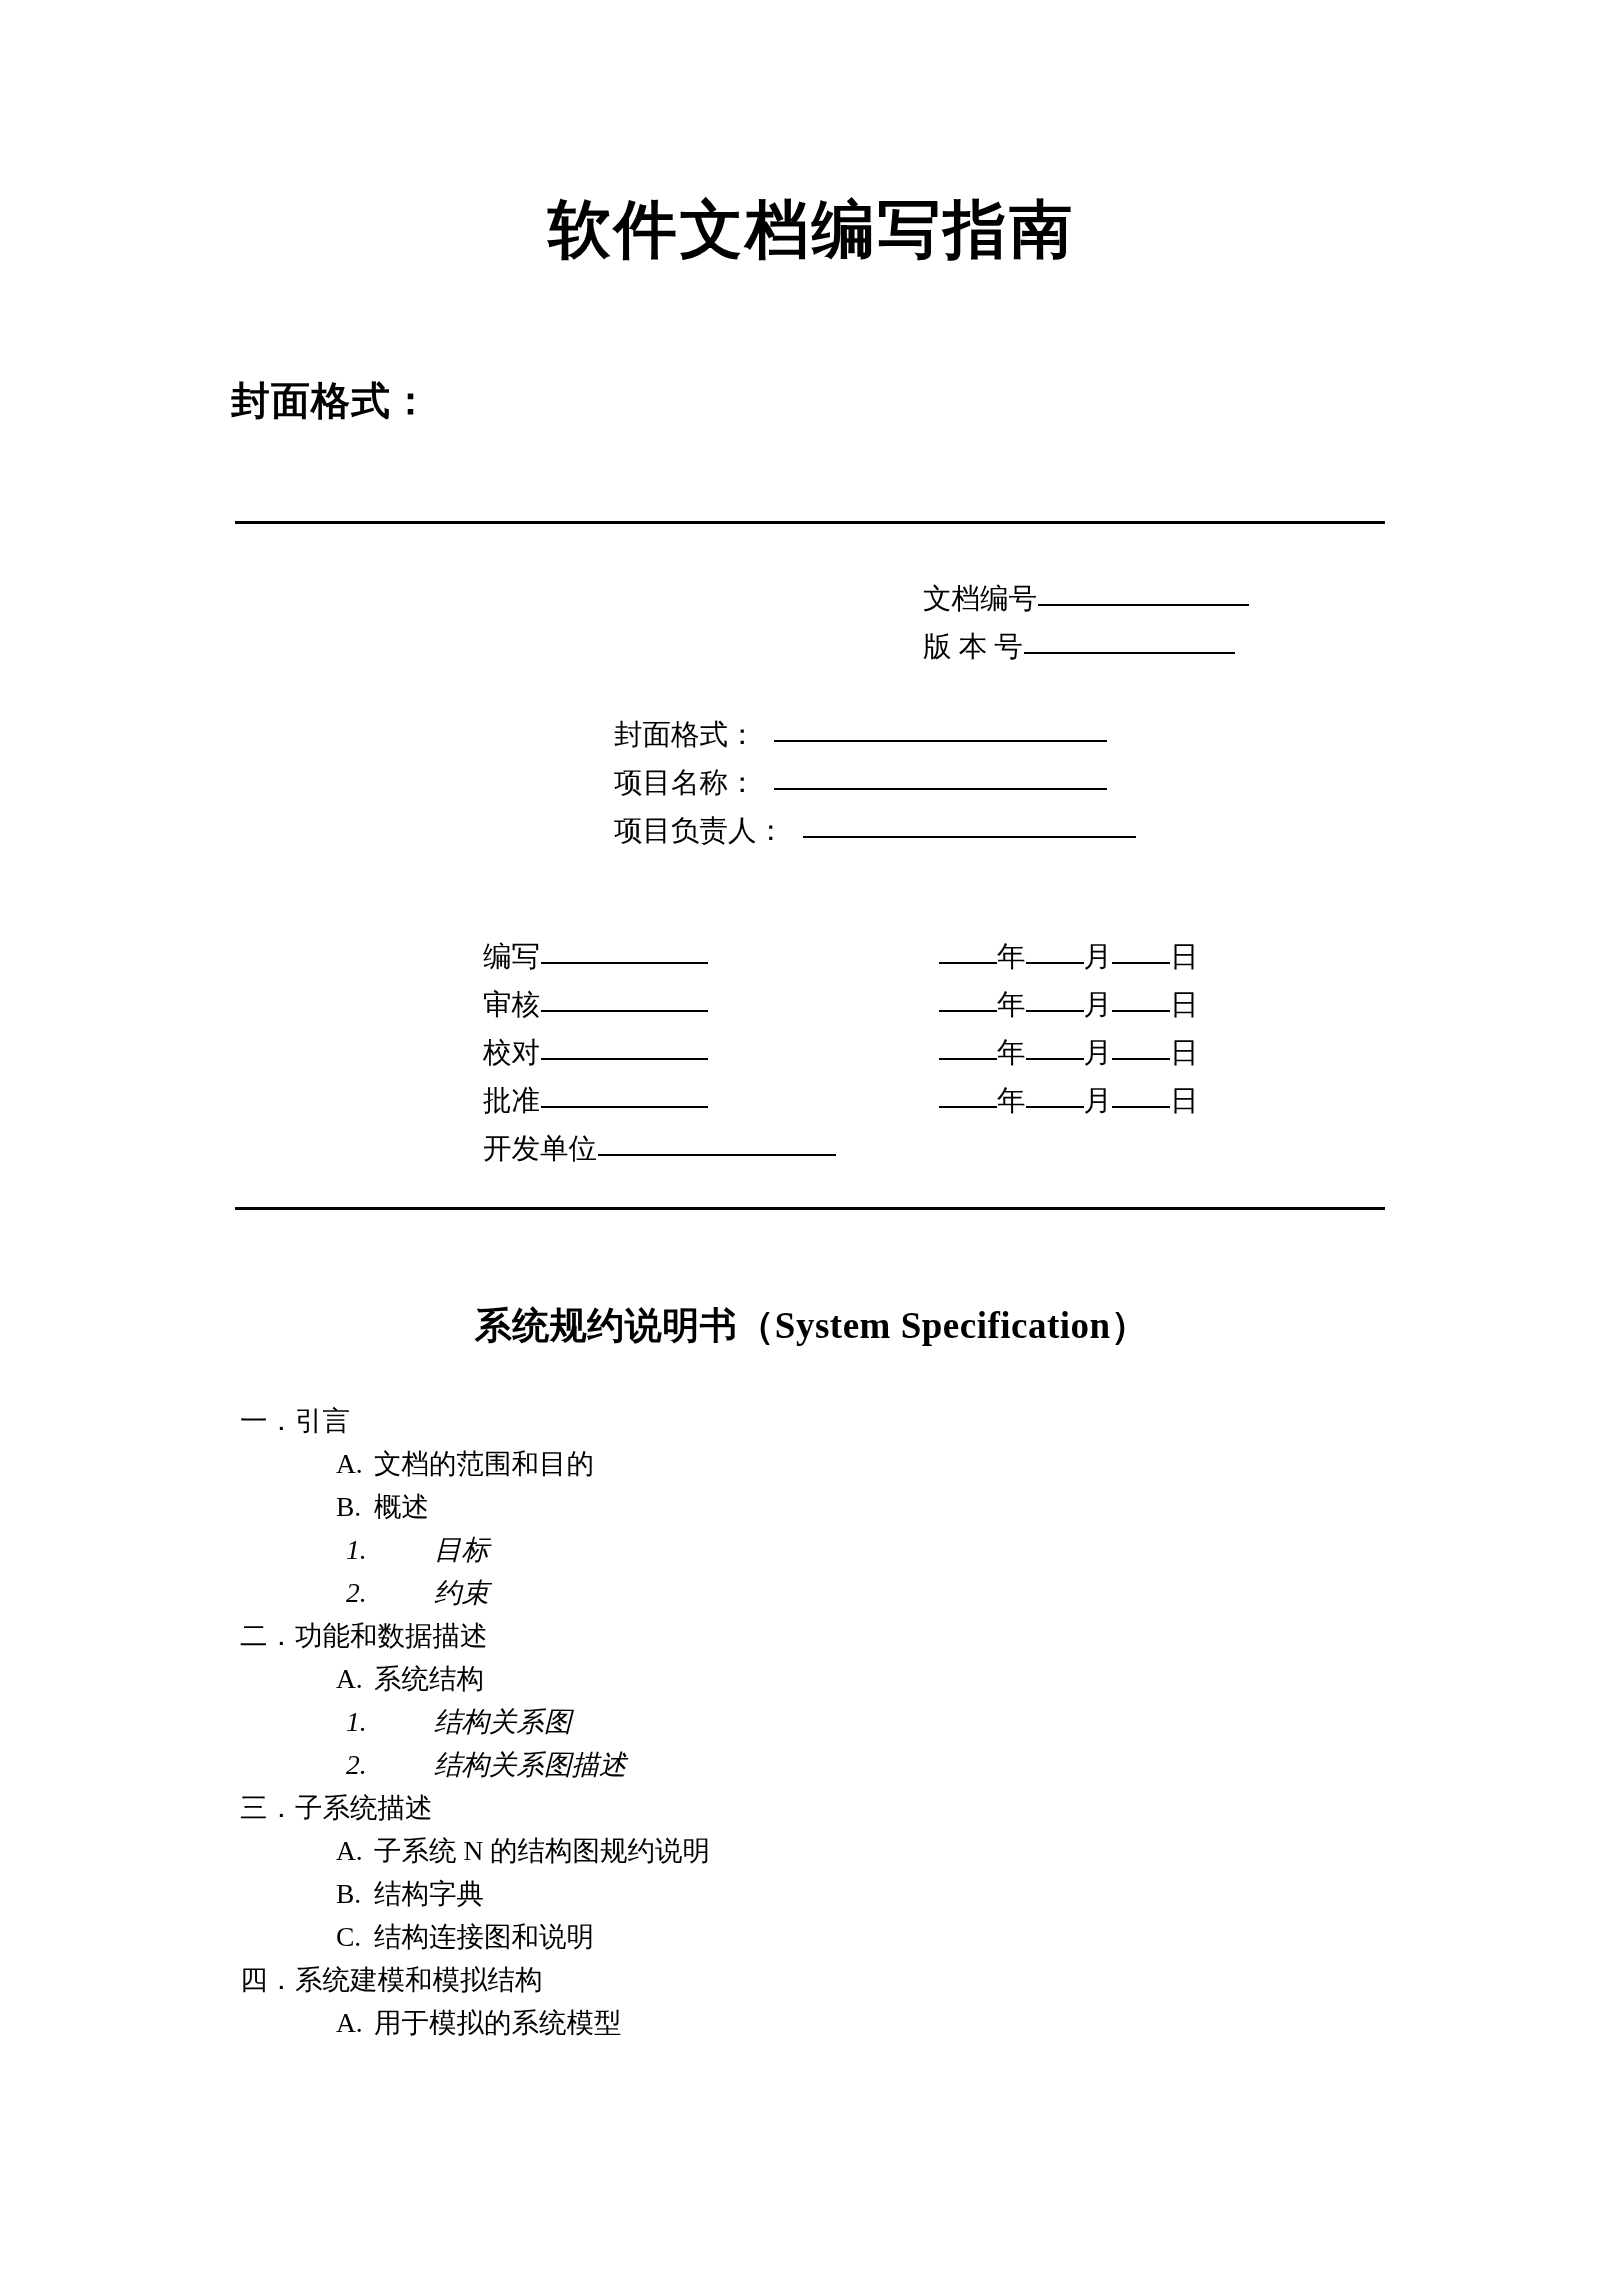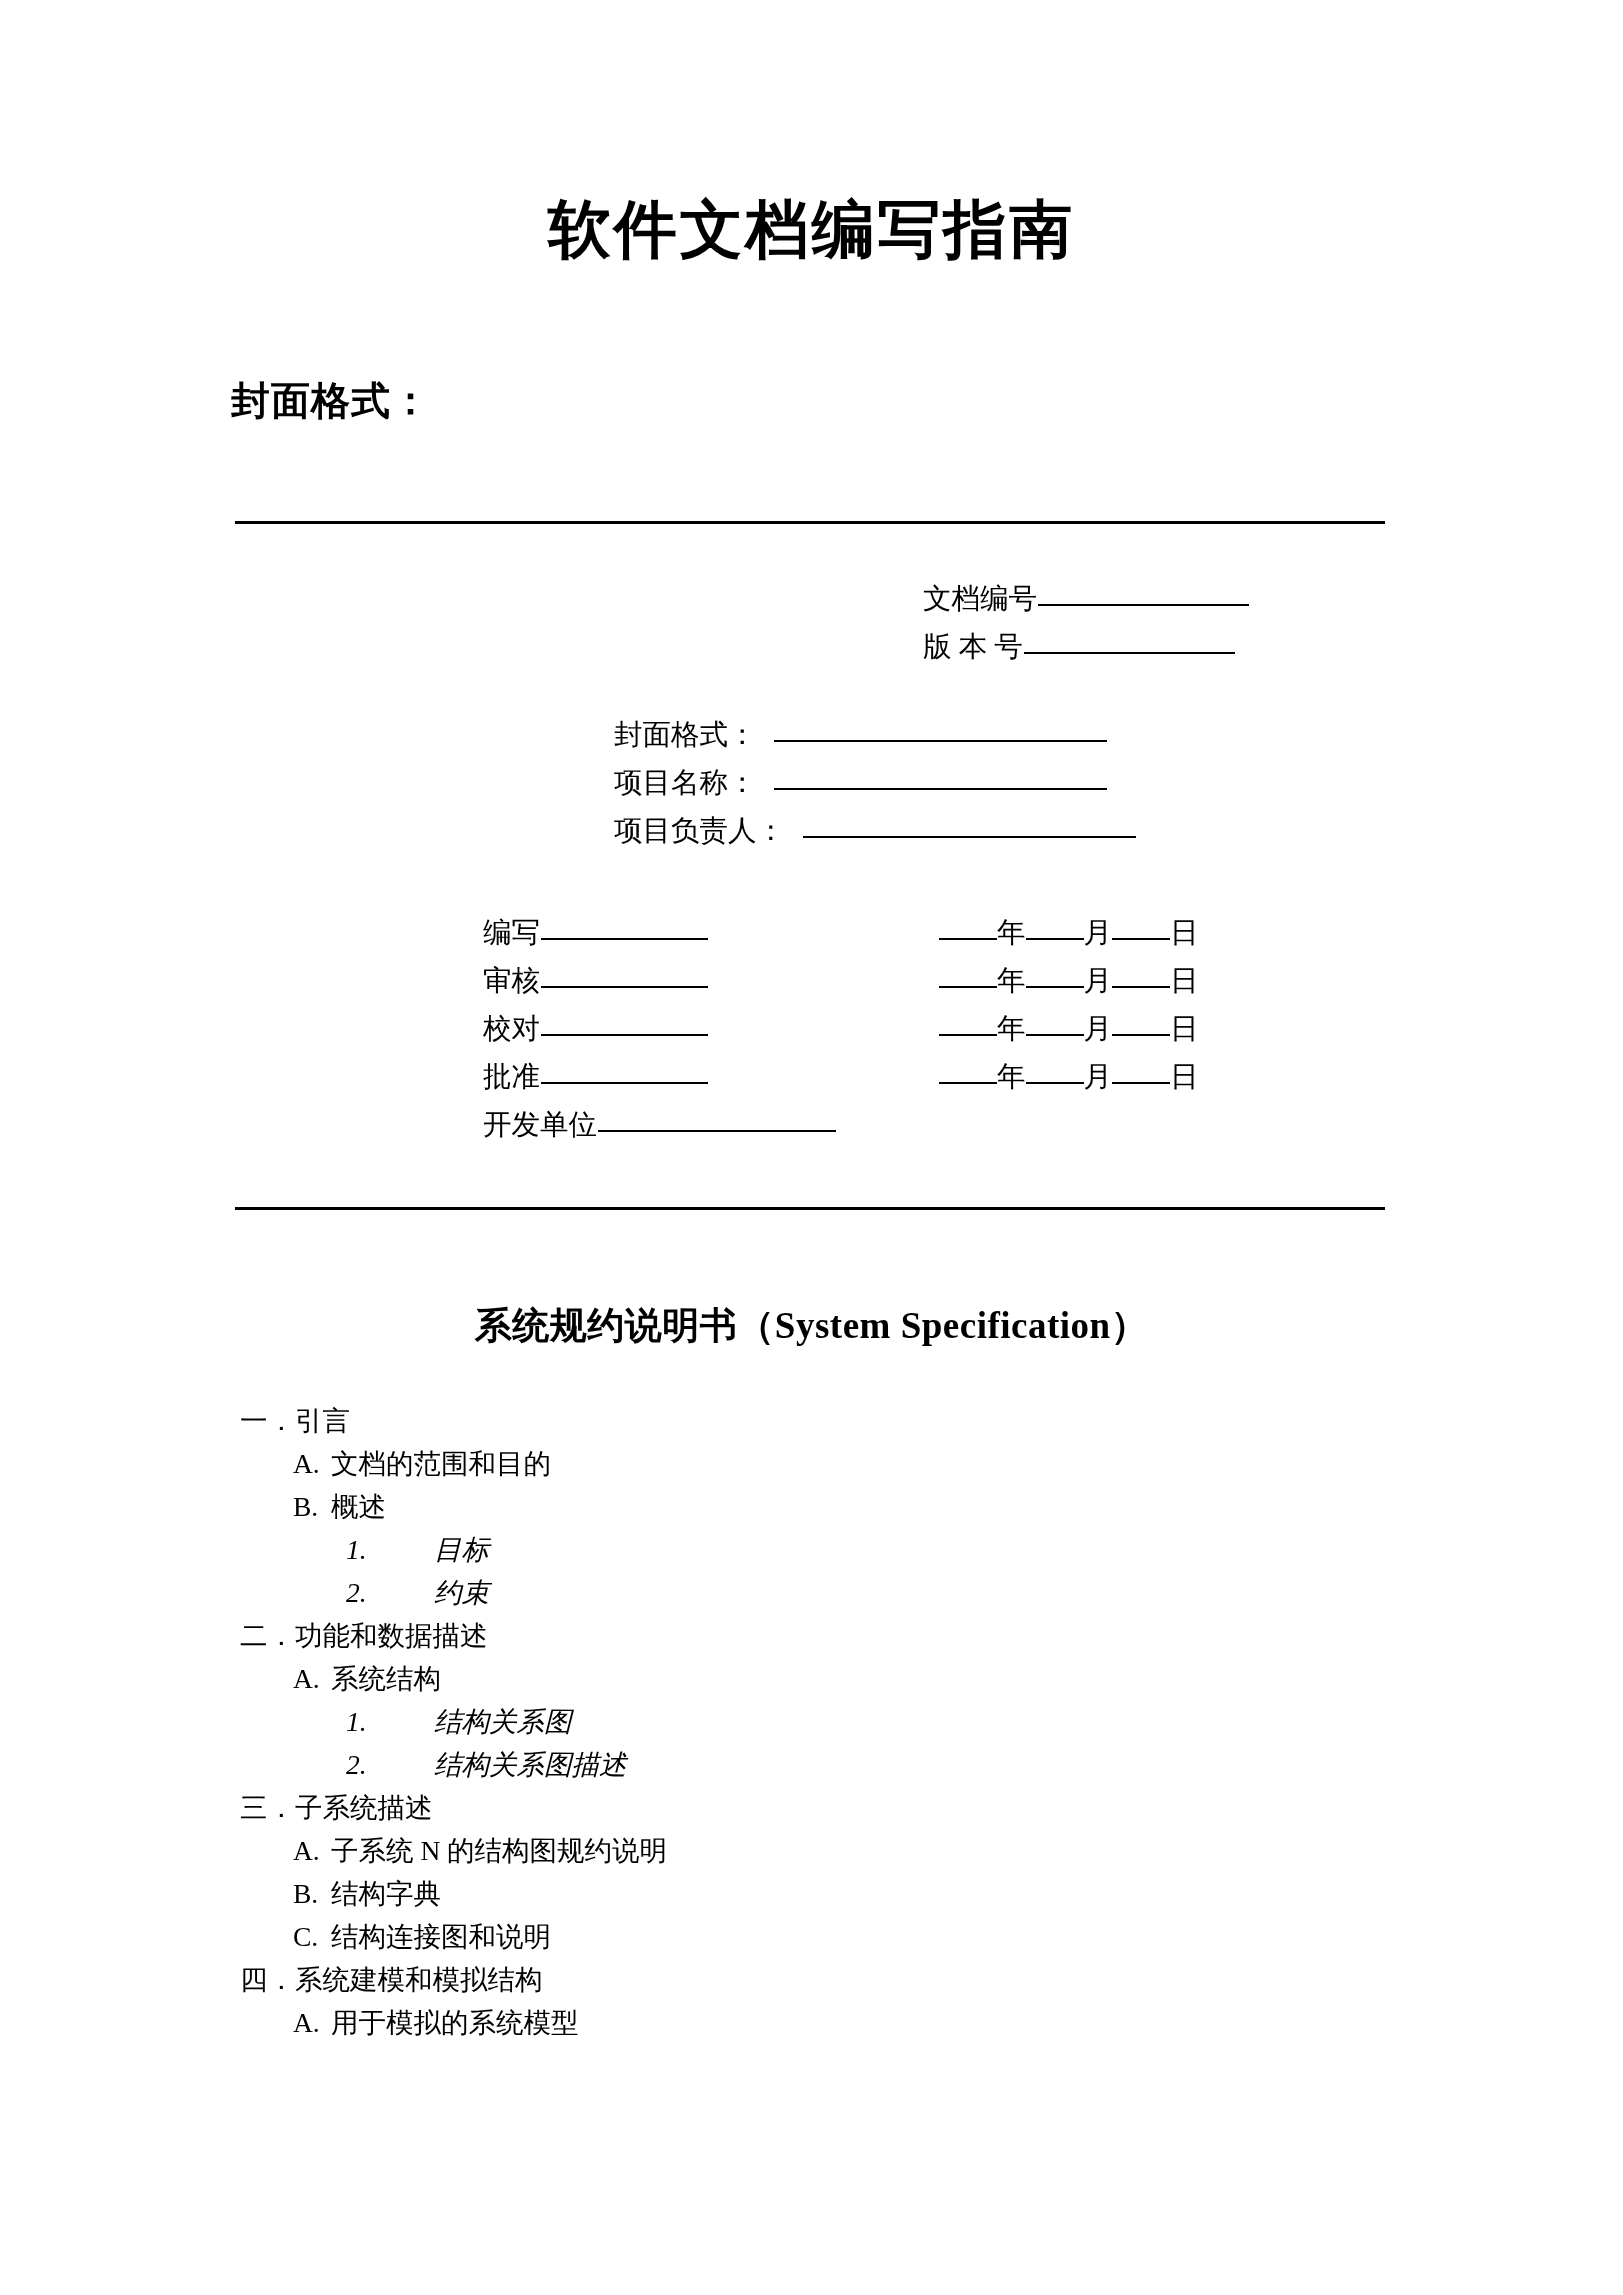--- a/index.html
+++ b/index.html
@@ -102,21 +102,21 @@
 
   .sig-block {
     position: absolute;
     left: 483px;
     top: 388px;
     font-size: 28.5px;
     line-height: 48px;
     white-space: nowrap;
   }
   .sig-row { display: block; height: 48px; }
-  .sig-left { display: inline-block; width: 456px; }
+  .sig-left { display: inline-block; width: 456px; margin-top: 24px; }
   .sig-left .lbl { letter-spacing: 0; }
   .sig-left .blank {
     display: inline-block;
     width: 167px;
     border-bottom: 2.9px solid #000;
     vertical-align: 2px;
     margin-left: 1px;
   }
   .sig-left.wide .blank { width: 238px; }
   .sig-right { display: inline-block; }
@@ -144,21 +144,21 @@
   .outline {
     position: absolute;
     left: 0;
     top: 1399px;
     width: 1623px;
     font-size: 27.5px;
     line-height: 43px;
   }
   .outline .item { display: block; white-space: nowrap; }
   .outline .lv1 { padding-left: 240px; }
-  .outline .lv2 { padding-left: 293px; }
+  .outline .lv2 { padding-left: 293px; margin-left: 43px; }
   .outline .lv3 { padding-left: 346px; font-style: italic; }
   .outline .marker { display: inline-block; }
   .outline .lv1 .marker { min-width: 53px; }
   .outline .lv2 .marker { min-width: 38px; }
   .outline .lv3 .marker { min-width: 88px; }
   .outline .txt { }
 </style>
 </head>
 <body>
 

